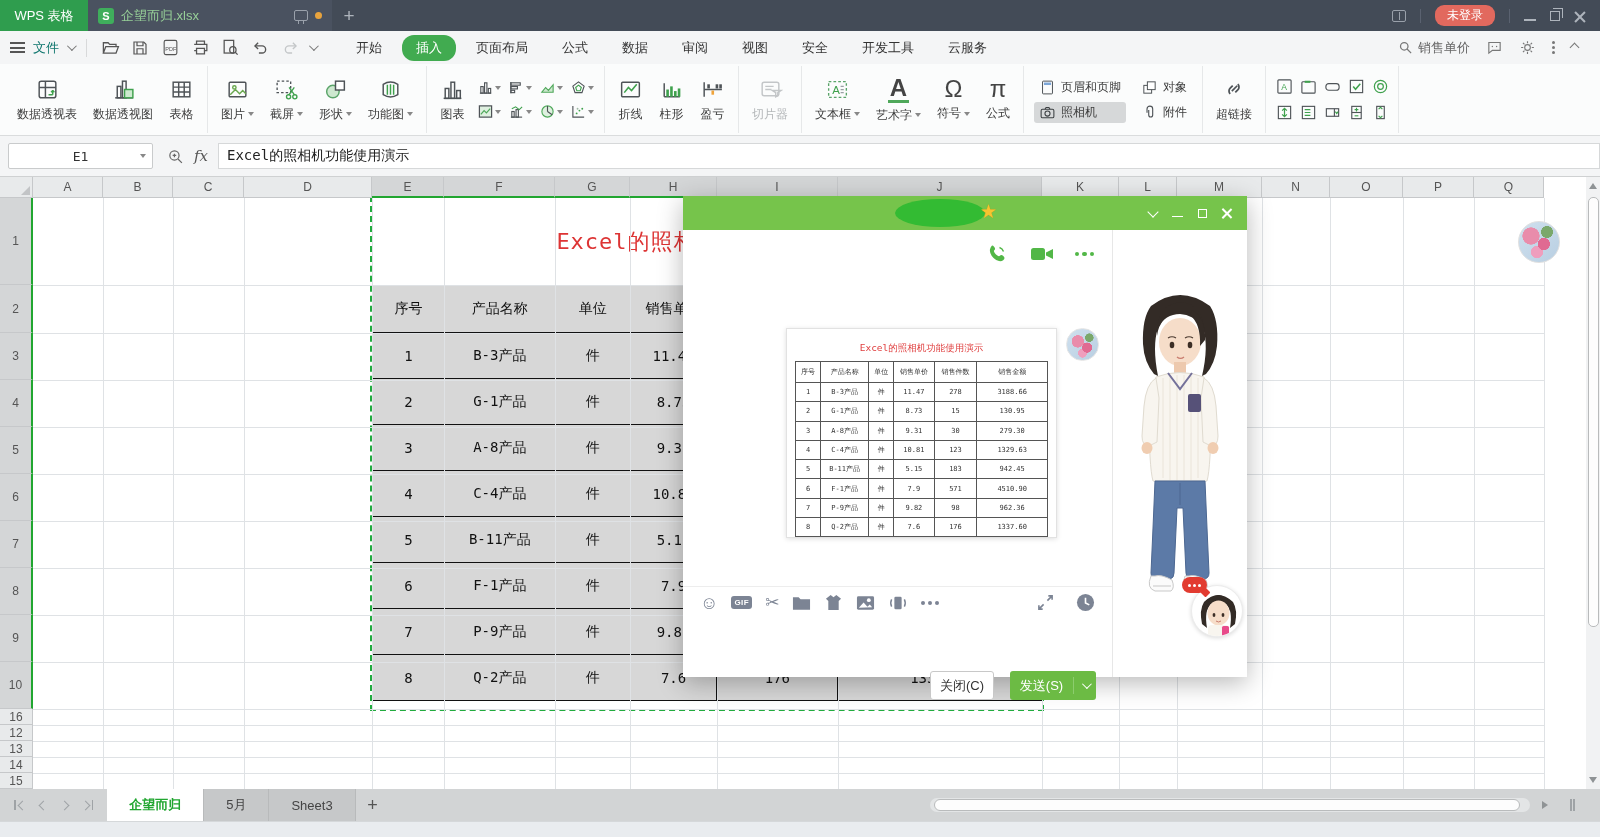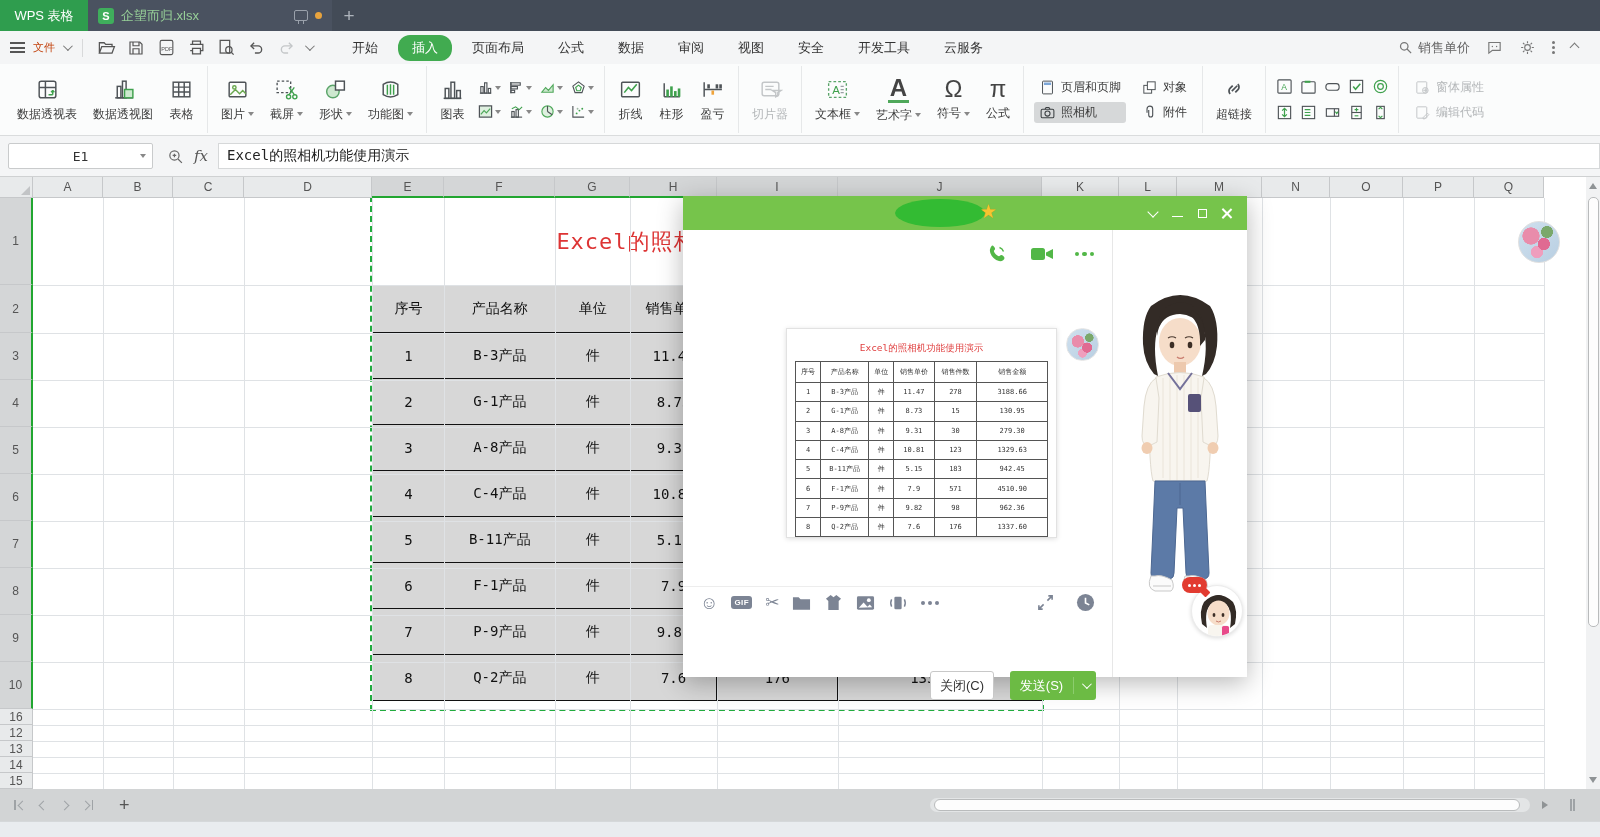--- a/index.html
+++ b/index.html
@@ -26,21 +26,21 @@
   .win-restore { width:10px; height:10px; border:1.5px solid #aeb4bc; position:relative; }
   .win-restore:before { content:""; position:absolute; left:2px; top:-4px; width:9px; height:9px; border:1.5px solid #aeb4bc; border-left:none; border-bottom:none; }
   .win-close { position:relative; width:12px; height:12px; }
   .win-close:before,.win-close:after { content:""; position:absolute; left:5px; top:0; width:2px; height:14px; background:#aeb4bc; }
   .win-close:before { transform:rotate(45deg);} .win-close:after { transform:rotate(-45deg);}
 
   
   .menubar { position:absolute; left:0; top:31px; width:1600px; height:33px; background:#f4f5f6; display:flex; align-items:center; padding:0 10px; gap:8px; }
   .hamb { width:15px; height:11px; border-top:2px solid #555; border-bottom:2px solid #555; position:relative; }
   .hamb:after { content:""; position:absolute; left:0; top:2.5px; width:100%; height:2px; background:#555; }
-  .file-lbl { font-size:11px; color:#c2410c; }
+  .file-lbl { font-size:13px; color:#0f766e; }
   .chev { width:7px; height:7px; border-right:1.5px solid #777; border-bottom:1.5px solid #777; transform:rotate(45deg) translateY(-2px); }
   .chev.up { transform:rotate(-135deg); }
   .qbar-div { width:1px; height:18px; background:#d8d9da; margin:0 4px; }
   .qa-ic { width:22px; height:22px; display:flex; align-items:center; justify-content:center; }
   .ribbon-tabs { display:flex; align-items:center; gap:6px; margin-left:18px; }
   .rtab { padding:4px 14px; font-size:13px; color:#333; border-radius:12px; white-space:nowrap; }
   .rtab.active { background:#41ab50; color:#fff; }
   .menubar-right { margin-left:auto; display:flex; align-items:center; gap:16px; padding-right:12px; }
   .search-cmd { display:flex; align-items:center; gap:5px; color:#666; font-size:13px; }
   .dots3v { display:flex; flex-direction:column; gap:2px; }
@@ -177,20 +177,29 @@
         <span>WPS 表格</span>
       </div>
     <div class="doc-tab">
       <span class="doc-icon">S</span>
       <span>企望而归.xlsx</span>
       <span class="spacer"></span>
       <span class="monitor-ic"></span>
       <span class="org-dot"></span>
     </div>
     <div class="newtab">+</div>
+    <div class="tb-right">
+      <span class="sidebar-ic"></span>
+      <span class="tb-div"></span>
+      <span class="login-pill">未登录</span>
+      <span class="tb-div"></span>
+      <span class="win-min"></span>
+      <span class="win-restore"></span>
+      <span class="win-close"></span>
+    </div>
   </div>
 
   <div class="menubar">
     <span class="hamb"></span>
     <span class="file-lbl">文件</span>
     <span class="chev"></span>
     <span class="qbar-div"></span>
     <span class="qa-ic">
         <svg width="19" height="19" viewBox="0 0 24 24" fill="none" stroke="#555" stroke-width="1.6">
           <path d="M3 19V6h6l2 2h8v3M3 19l3-8h16l-3 8z"></path>
@@ -607,39 +616,20 @@
           </span>
         <span>
             <svg width="17" height="17" viewBox="0 0 18 18" fill="none" stroke="#4e5357" stroke-width="1.2">
               <rect x="5" y="2.5" width="8" height="13"></rect>
               <path d="M7 5.5l2-2 2 2M7 12.5l2 2 2-2" stroke="#3fa14d"></path>
             </svg>
           </span>
       </div>
     </div>
 
-    <div class="rgroup last">
-      <div class="twostack">
-        <span class="hbtn gray">
-          <svg width="17" height="17" viewBox="0 0 24 24" fill="none" stroke="#c3c6c8" stroke-width="1.4">
-              <rect x="4" y="4" width="14" height="16" rx="1"></rect>
-              <circle cx="16" cy="16" r="4"></circle>
-              <path d="M16 13v6M13 16h6"></path>
-            </svg>
-          <span>窗体属性</span>
-        </span>
-        <span class="hbtn gray">
-          <svg width="17" height="17" viewBox="0 0 24 24" fill="none" stroke="#c3c6c8" stroke-width="1.4">
-              <rect x="4" y="4" width="14" height="16" rx="1"></rect>
-              <path d="M13 19l6-6 2 2-6 6h-2z"></path>
-            </svg>
-          <span>编辑代码</span>
-        </span>
-      </div>
-    </div>
   </div>
 
   <div class="fbar">
     <div class="namebox">
       <span>E1</span>
       <span class="dd"></span>
     </div>
     <span style="margin-left:14px">
         <svg width="17" height="17" viewBox="0 0 24 24" fill="none" stroke="#666" stroke-width="1.7">
           <circle cx="10.5" cy="10.5" r="6.5"></circle>
@@ -1026,20 +1016,25 @@
           <span class="na"></span>
           <span class="na-bar" style="order:-1;margin-left:0;margin-right:3px"></span>
         </span>
       <span class="na"></span>
       <span class="na r"></span>
       <span style="display:flex;align-items:center">
           <span class="na r"></span>
           <span class="na-bar" style="margin-left:3px"></span>
         </span>
     </div>
+    <div id="sheet-tabs" style="display:flex">
+        <div class="stab active">企望而归</div>
+        <div class="stab">5月</div>
+        <div class="stab">Sheet3</div>
+      </div>
     <div class="add-sheet">+</div>
     <div class="hscroll">
       <span class="hs-track"></span>
       <span class="hs-thumb"></span>
       <span class="hs-arrow"></span>
       <span class="hs-split"></span>
     </div>
   </div>
 
   <div class="statusbar"></div>

